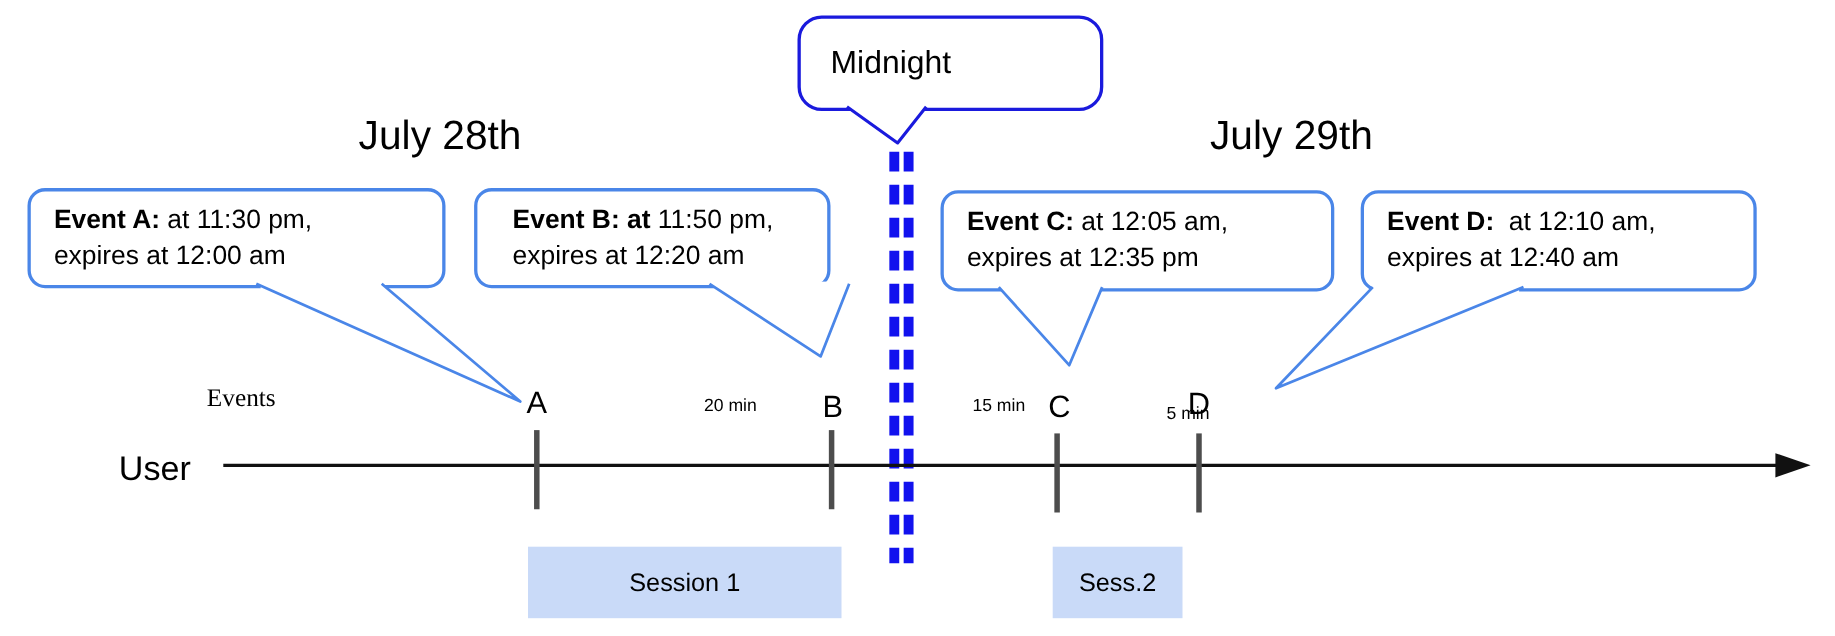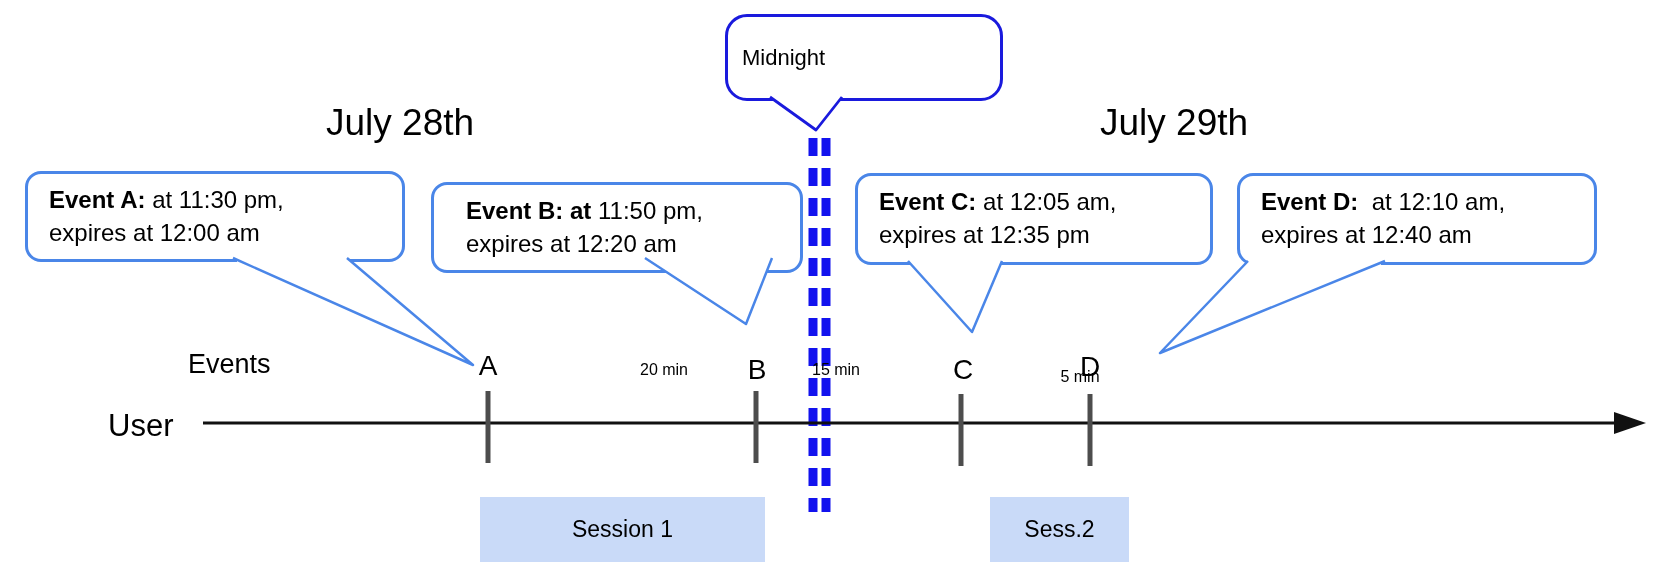--- a/index.html
+++ b/index.html
@@ -12,37 +12,37 @@
     position:absolute;background:#fff;box-sizing:border-box;z-index:1;
     border:3px solid var(--event_bubble_border);border-radius:16px;
     padding:9px 0 0 21px;font-size:24px;line-height:33px;
   }
   .bubble .bl{white-space:pre;}
   .bubble .bold{font-weight:bold;}
   .midnight-bubble{
     position:absolute;left:725px;top:14px;width:278px;height:87px;
     background:#fff;box-sizing:border-box;z-index:1;
     border:3px solid var(--midnight_border);border-radius:22px;
-    display:flex;align-items:center;padding-left:14px;font-size:22px;
+    display:flex;align-items:center;padding-left:27px;font-size:29px;
   }
   
   svg.overlay{position:absolute;left:0;top:0;z-index:2;pointer-events:none;}
   .tl-line{stroke:var(--line_black);stroke-width:3;}
   .tl-head{fill:var(--line_black);}
   .tick{stroke:var(--tick_gray);stroke-width:5;}
   .dash{stroke:var(--dash_blue);stroke-width:9;stroke-dasharray:18 12;}
   .tail{fill:#ffffff;stroke:var(--event_bubble_border);stroke-width:2.5;stroke-linejoin:round;}
   .mtail{fill:#ffffff;stroke:var(--midnight_border);stroke-width:2.8;stroke-linejoin:round;}
   .eraser{fill:#ffffff;}
   
   .lbl{position:absolute;z-index:3;white-space:nowrap;}
   .date-lbl{font-size:37px;}
   .tick-lbl{font-size:28px;transform:translateX(-50%);}
   .interval-lbl{font-size:16px;transform:translateX(-50%);}
-  .events-lbl{left:188px;top:349px;font-size:27px;}
+  .events-lbl{left:188px;top:349px;font-size:23px;font-family:Liberation Serif, serif;}
   .user-lbl{left:108px;top:408px;font-size:31px;}
   
   .session{
     position:absolute;top:497px;height:65px;background:var(--session_fill);
     display:flex;align-items:center;justify-content:center;font-size:23px;z-index:1;
   }
 </style>
 </head>
 <body>
 
@@ -52,21 +52,21 @@
   <div class="lbl date-lbl" style="left:1100px;top:102px;">July 29th</div>
 
   <div class="midnight-bubble">
     <span>Midnight</span>
   </div>
 
   <div class="bubble" style="left:25px;top:171px;width:380px;height:91px;">
     <div class="bl"><span class="bold">Event A:</span><span> at 11:30 pm,</span></div>
     <div class="bl">expires at 12:00 am</div>
   </div>
-  <div class="bubble" style="left:431px;top:182px;width:372px;height:91px;padding-left:32px;">
+  <div class="bubble" style="left:431px;top:171px;width:324px;height:91px;padding-left:32px;">
     <div class="bl"><span class="bold">Event B: at</span><span> 11:50 pm,</span></div>
     <div class="bl">expires at 12:20 am</div>
   </div>
   <div class="bubble" style="left:855px;top:173px;width:358px;height:92px;">
     <div class="bl"><span class="bold">Event C:</span><span> at 12:05 am,</span></div>
     <div class="bl">expires at 12:35 pm</div>
   </div>
   <div class="bubble" style="left:1237px;top:173px;width:360px;height:92px;">
     <div class="bl"><span class="bold">Event D:</span><span>  at 12:10 am,</span></div>
     <div class="bl">expires at 12:40 am</div>
@@ -99,23 +99,23 @@
 
   <div class="lbl events-lbl">Events</div>
   <div class="lbl user-lbl">User</div>
 
   <div class="lbl tick-lbl" style="left:488px;top:350px;">A</div>
   <div class="lbl tick-lbl" style="left:757px;top:354px;">B</div>
   <div class="lbl tick-lbl" style="left:963px;top:354px;">C</div>
   <div class="lbl tick-lbl" style="left:1090px;top:351px;">D</div>
 
   <div class="lbl interval-lbl" style="left:664px;top:361px;">20 min</div>
-  <div class="lbl interval-lbl" style="left:836px;top:361px;">15 min</div>
+  <div class="lbl interval-lbl" style="left:908px;top:361px;">15 min</div>
   <div class="lbl interval-lbl" style="left:1080px;top:368px;">5 min</div>
 
   <div class="session" style="left:480px;width:285px;">
     <span>Session 1</span>
   </div>
-  <div class="session" style="left:990px;width:139px;">
+  <div class="session" style="left:957px;width:118px;">
     <span>Sess.2</span>
   </div>
 
 </div>
 
 </body></html>

